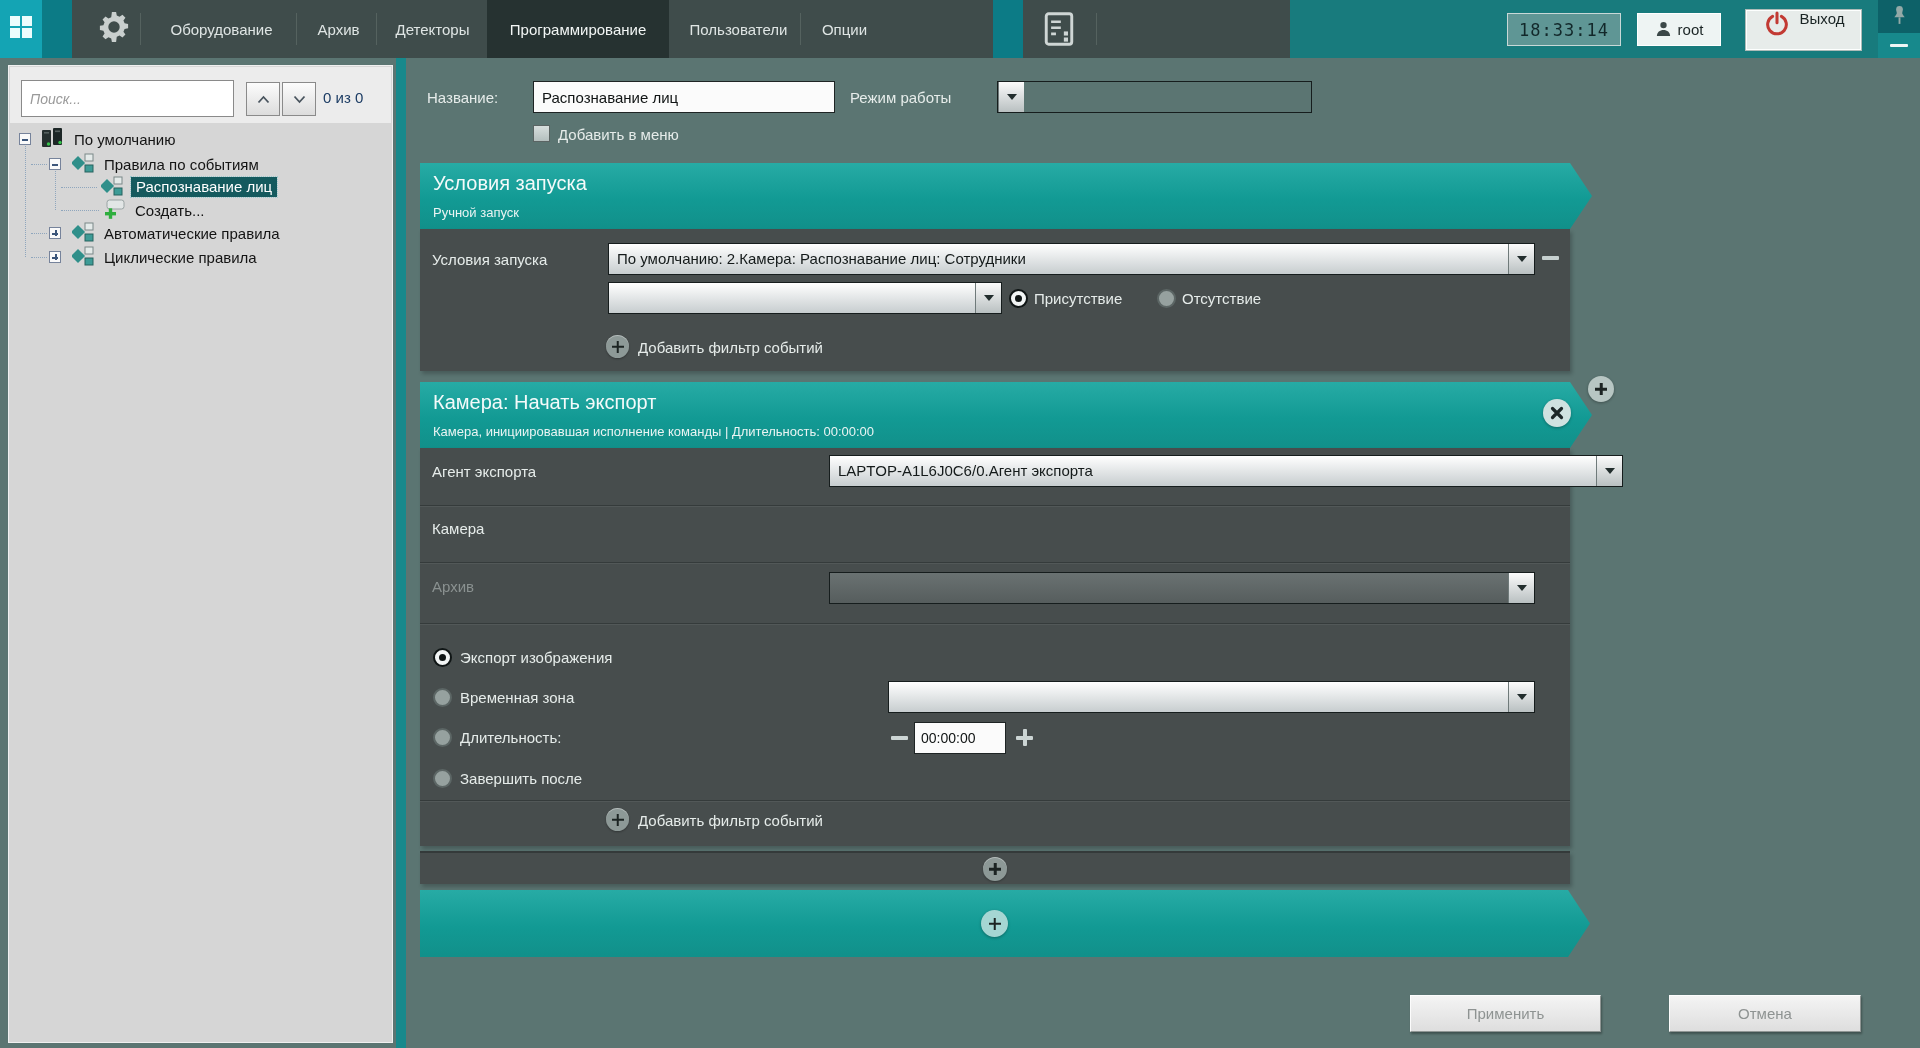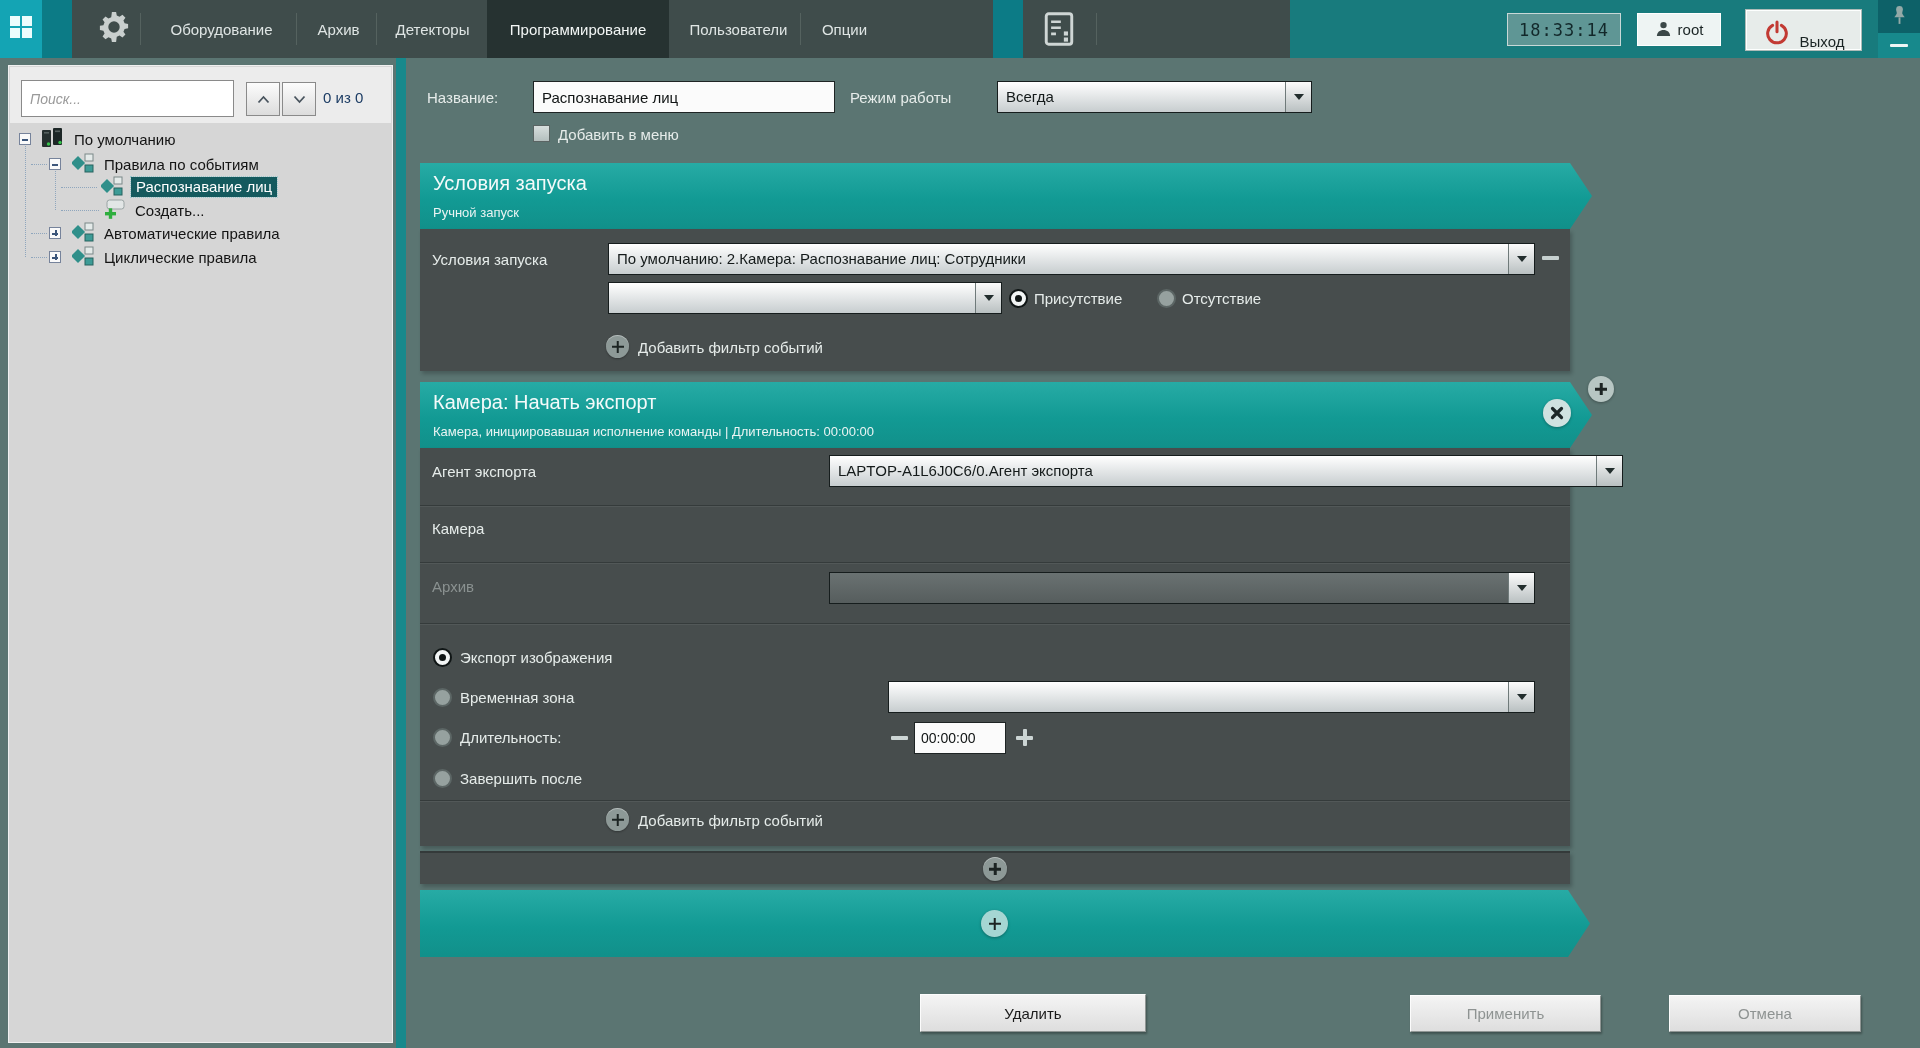--- a/index.html
+++ b/index.html
@@ -12,21 +12,21 @@
   .tb-app-btn { position:absolute; left:0; top:0; width:42px; height:58px; background:#14a4b4; display:flex; align-items:center; justify-content:center; cursor:pointer; }
   .tb-strip { position:absolute; left:42px; top:0; width:30px; height:58px; background:#0c7b86; }
   .tb-strip2 { position:absolute; left:993px; top:0; width:30px; height:58px; background:#0c7b86; }
   .tb-gear { position:absolute; left:92px; top:0; width:44px; height:58px; display:flex; align-items:center; justify-content:center; cursor:pointer; }
   .tb-div { position:absolute; top:13px; width:1px; height:32px; background:#55625f; }
   .tab { position:absolute; top:0; height:58px; display:flex; align-items:center; justify-content:center; color:#dfe5e4; font-size:15px; cursor:pointer; white-space:nowrap; }
   .tab.active { background:#263231; color:#f2f6f5; }
   .tb-journal-icon { position:absolute; left:1038px; top:11px; width:42px; height:36px; display:flex; align-items:center; justify-content:center; cursor:pointer; }
   .tb-time { position:absolute; left:1507px; top:13px; width:114px; height:33px; background:#5f9695; border:1px solid #c8d8d7; color:#12282a; font-family:"DejaVu Sans Mono", monospace; font-size:17px; display:flex; align-items:center; justify-content:center; letter-spacing:1px; }
   .tb-user { position:absolute; left:1637px; top:13px; width:84px; height:33px; background:#eef4f3; border:1px solid #ffffff; display:flex; align-items:center; justify-content:center; gap:6px; font-size:15px; color:#1a2424; cursor:pointer; }
-  .tb-logout { position:absolute; left:1745px; top:9px; width:117px; height:42px; background:#e7ecea; border:1px solid #aebbb8; box-shadow:inset 0 0 0 1px #fdfffe; display:flex; align-items:flex-end; justify-content:center; gap:9px; font-size:15px; color:#1a2424; cursor:pointer; }
+  .tb-logout { position:absolute; left:1745px; top:9px; width:117px; height:42px; background:#e7ecea; border:1px solid #aebbb8; box-shadow:inset 0 0 0 1px #fdfffe; display:flex; align-items:flex-start; justify-content:center; gap:9px; font-size:15px; color:#1a2424; cursor:pointer; }
   .tb-corner-top { position:absolute; left:1878px; top:0; width:42px; height:33px; background:#0d6168; display:flex; align-items:center; justify-content:center; cursor:pointer; }
   .tb-corner-bottom { position:absolute; left:1878px; top:33px; width:42px; height:25px; background:#17898c; display:flex; align-items:center; justify-content:center; cursor:pointer; }
   .minus-bar { width:18px; height:3px; background:#eef6f5; border-radius:1px; }
 
   
   #sidebar { position:absolute; left:8px; top:65px; width:385px; height:978px; background:#d6d6d6; border:1px solid #f0f0f0; }
   .sb-top { position:absolute; left:1px; top:1px; width:381px; height:56px; background:#ececec; }
   .sb-search { position:absolute; left:12px; top:14px; width:213px; height:37px; border:1px solid #8a8a8a; background:#ffffff; font-size:14px; padding:0 8px; color:#333; }
   .sb-search::placeholder { font-style:italic; color:#9a9a9a; }
   .sb-nav-btn { position:absolute; top:16px; width:34px; height:34px; background:linear-gradient(#fcfcfc,#dcdcdc); border:1px solid #8a8a8a; display:flex; align-items:center; justify-content:center; cursor:pointer; }
@@ -277,21 +277,20 @@
       <span>Циклические правила</span>
     </div>
   </div>
 
   <div class="main-divider"></div>
 
   <div class="lbl" style="left:427px; top:89px">Название:</div>
   <input class="text-input" style="left: 533px; top: 81px; width: 302px; height: 32px;" value="Распознавание лиц">
   <div class="lbl" style="left:850px; top:89px">Режим работы</div>
   <div class="combo" style="left:997px; top:81px; width:315px">
-    <div class="combo-field">Всегда</div>
     <div class="combo-btn">
         <span class="tri"></span>
       </div>
   </div>
   <div class="checkbox" style="left:533px; top:125px"></div>
   <div class="lbl" style="left:558px; top:126px">Добавить в меню</div>
 
   <div class="banner" style="left:420px; top:163px; width:1172px; height:66px">
     <div class="banner-title">Условия запуска</div>
     <div class="banner-sub">Ручной запуск</div>
@@ -381,23 +380,20 @@
     <div class="lbl" style="left:218px; top:364px">Добавить фильтр событий</div>
   </div>
 
   <div class="panel" style="left:420px; top:851px; width:1150px; height:33px; border-top:2px solid #343a3a">
     <div class="plus-circle pc-gray" style="left:563px; top:4px; width:24px; height:24px"></div>
   </div>
   <div class="banner" style="left:420px; top:890px; width:1170px; height:67px">
     <div class="plus-circle pc-teal" style="left:561px; top:20px; width:27px; height:27px"></div>
   </div>
 
-  <div class="btn" style="left:920px; top:994px; width:226px; height:38px">
-      <span>Удалить</span>
-    </div>
   <div class="btn disabled" style="left:1410px; top:995px; width:191px; height:37px">
       <span>Применить</span>
     </div>
   <div class="btn disabled" style="left:1669px; top:995px; width:192px; height:37px">
       <span>Отмена</span>
     </div>
 
 </div>
 
 </body></html>

